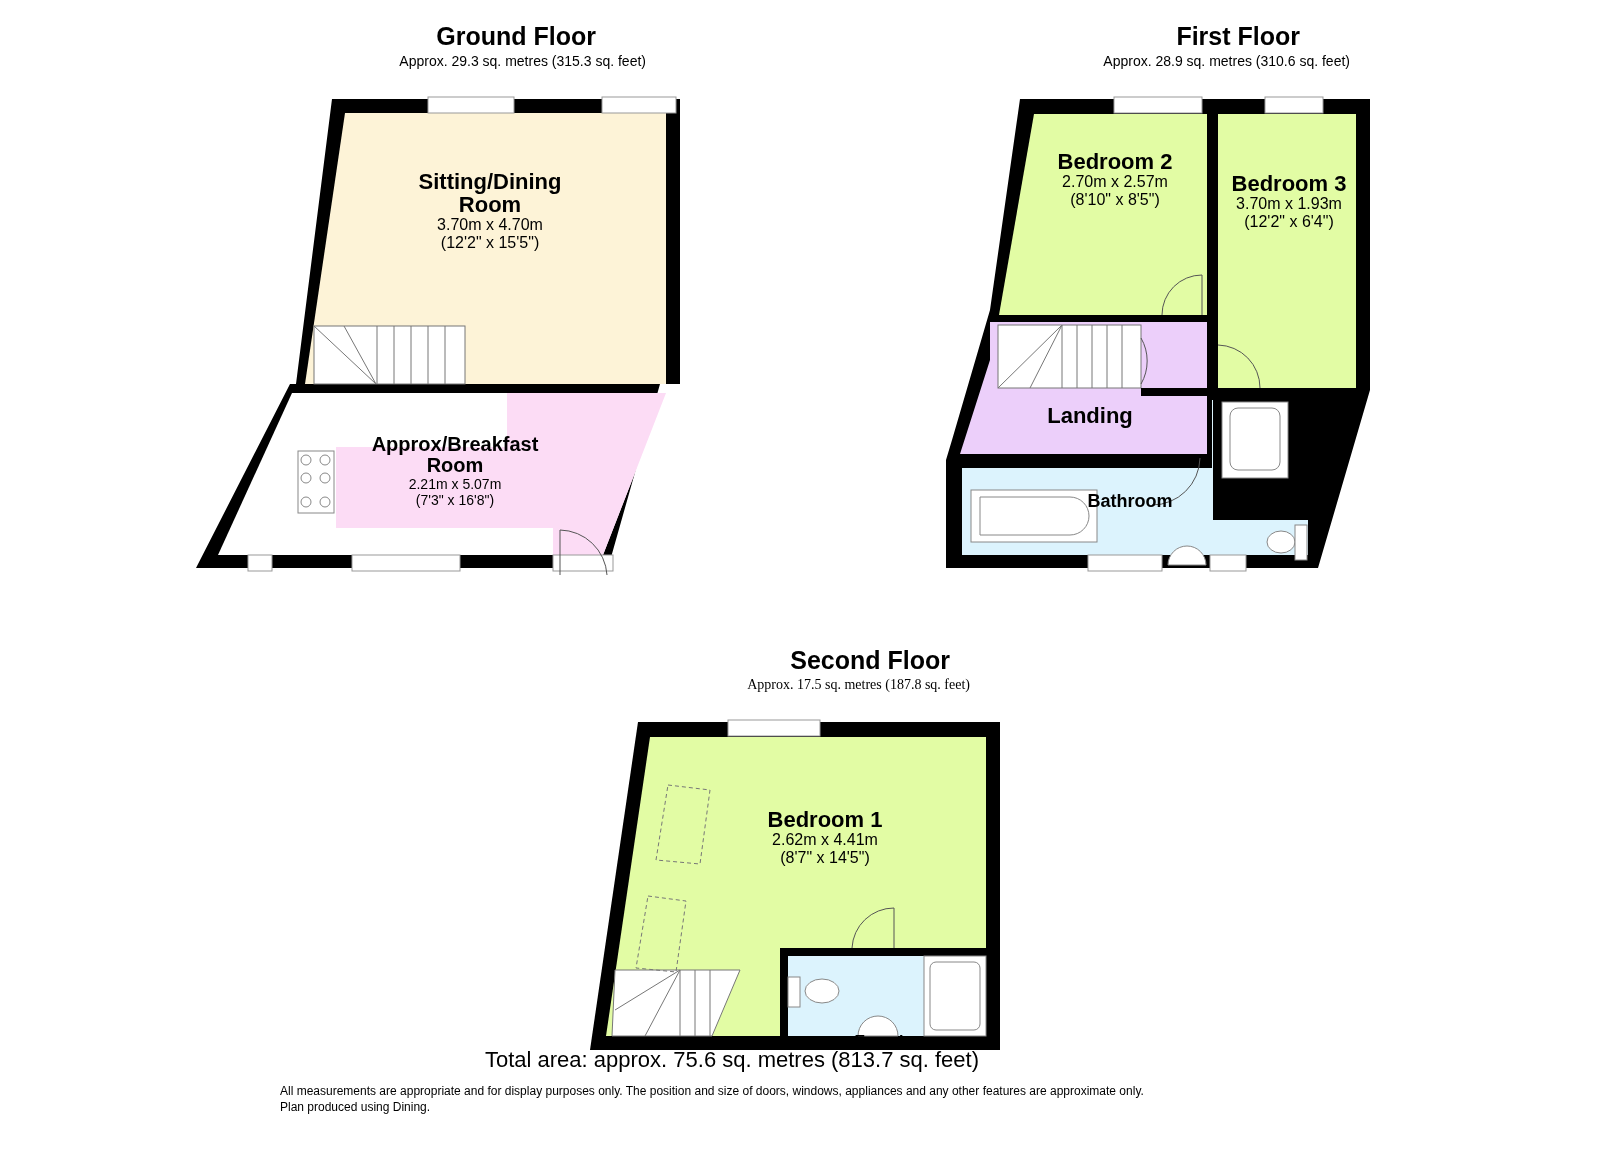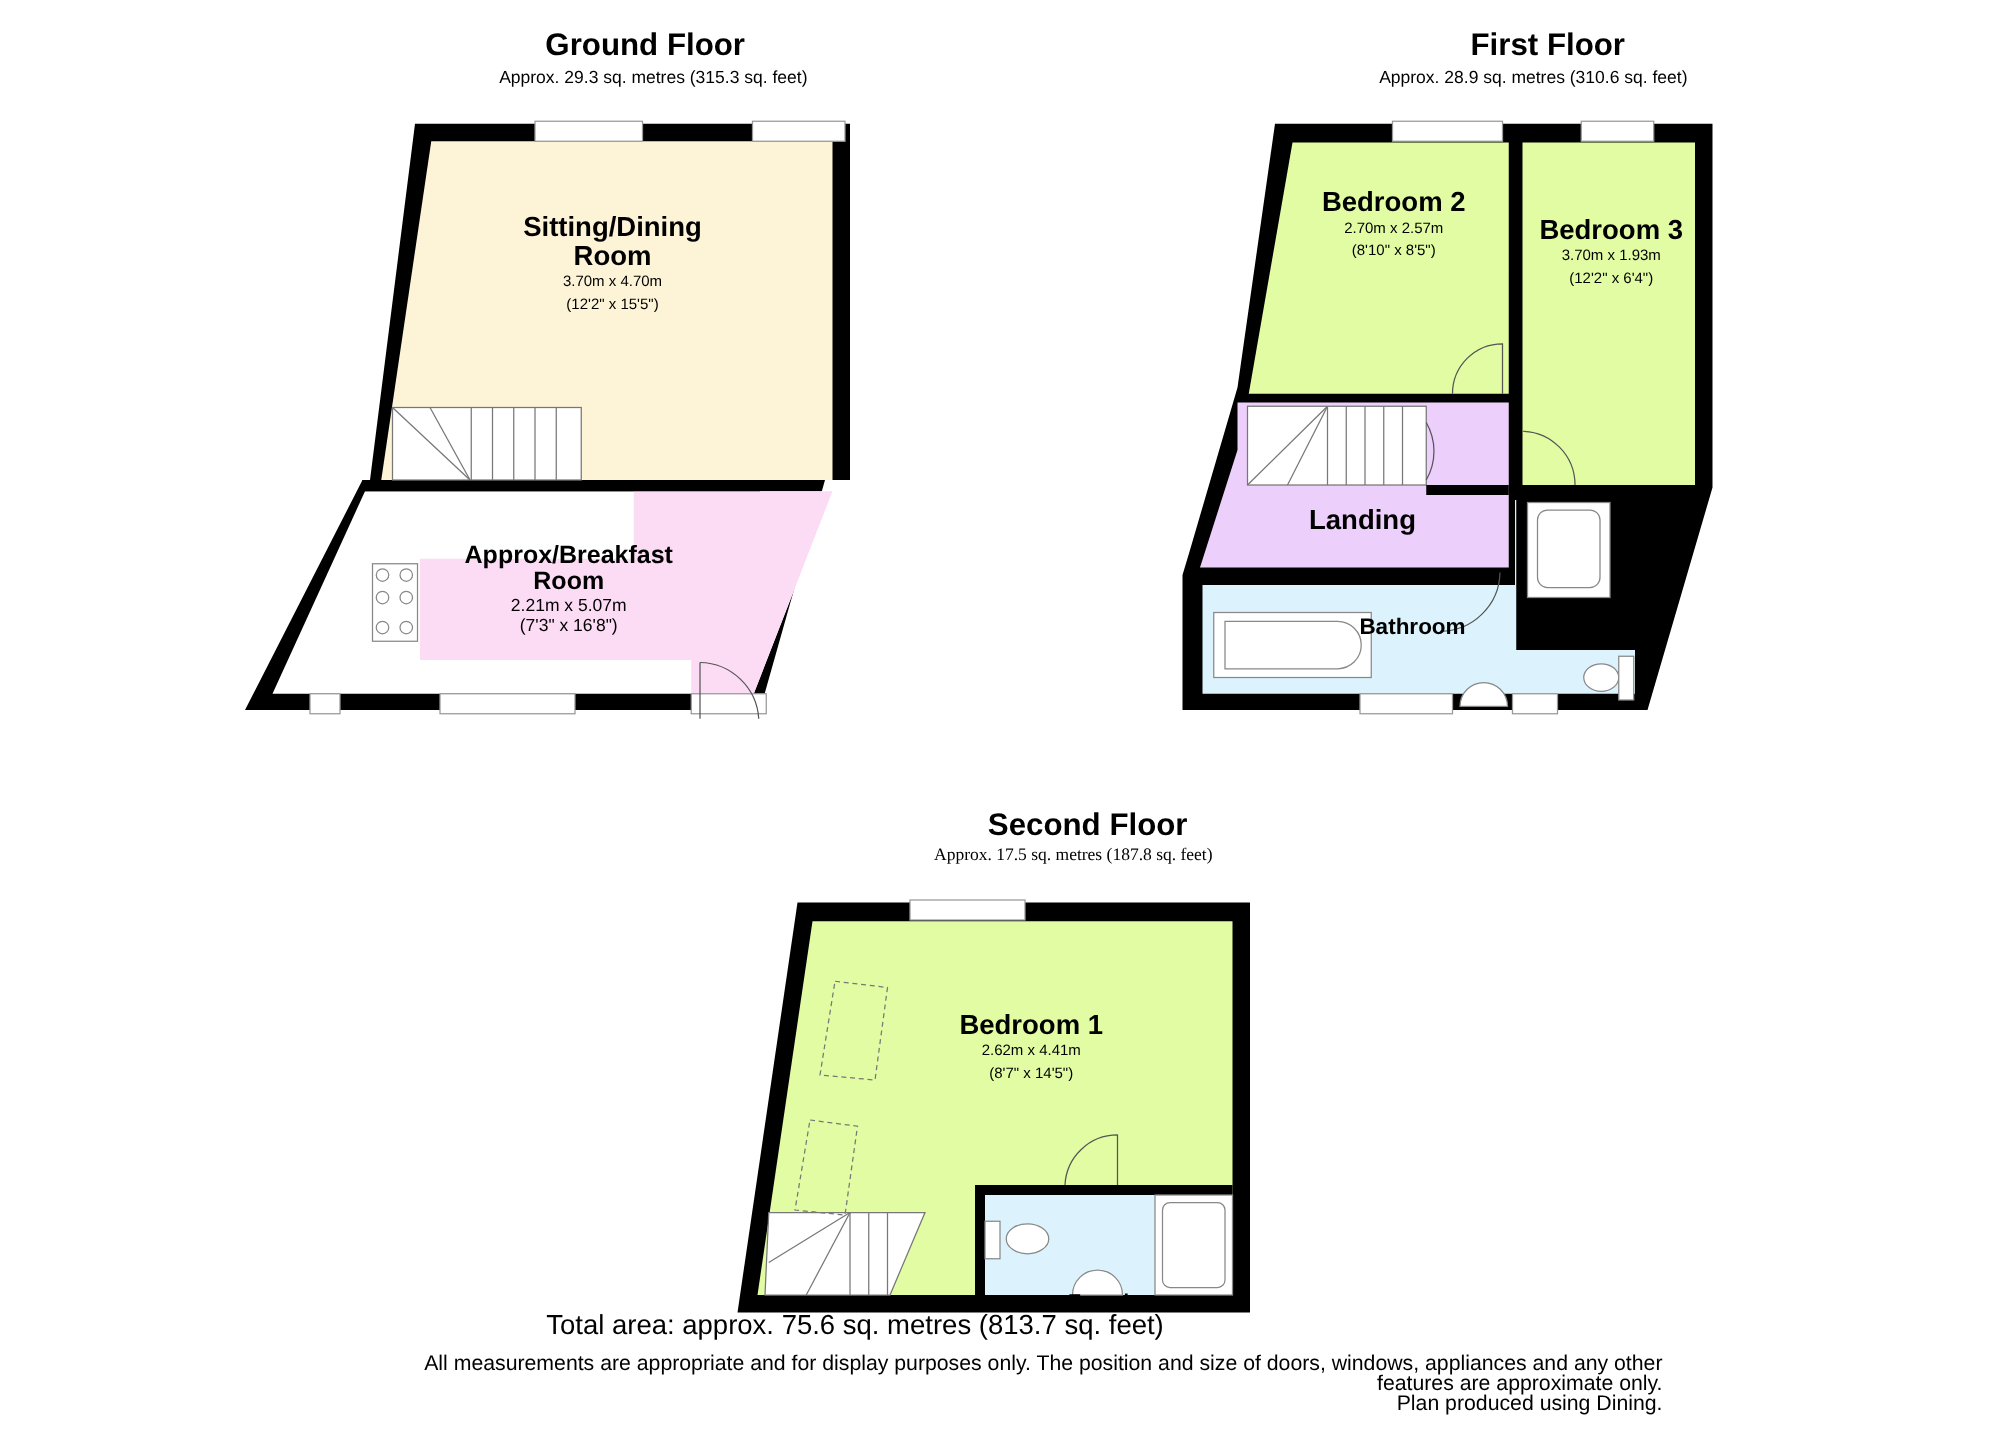--- a/index.html
+++ b/index.html
@@ -3,23 +3,23 @@
 <meta charset="utf-8">
 <style>
   html, body { margin: 0; padding: 0; background: #ffffff; }
   body { width: 1600px; height: 1163px; position: relative; overflow: hidden;
          font-family: "Liberation Sans", sans-serif; color: #000; }
   .floor-title { position: absolute; text-align: right; font-weight: bold; font-size: 25px; line-height: 28px; }
   .floor-sub { position: absolute; text-align: right; font-size: 14px; line-height: 16px; }
   svg.plan { position: absolute; left: 0; top: 0; }
   .room-label { position: absolute; text-align: center; line-height: 1.05; }
   .room-name { font-weight: bold; font-size: 22px; display: block; }
-  .room-dim { font-size: 12px; display: block; line-height: 18px; }
-  .total { position: absolute; left: 0; width: 1368px; top: 1047px; text-align: center; font-size: 22px; }
-  .disclaimer { position: absolute; left: 280px; width: 1050px; top: 1083px; text-align: right; font-size: 17px; line-height: 16px; }
+  .room-dim { font-size: 16px; display: block; line-height: 18px; }
+  .total { position: absolute; left: 0; width: 1368px; top: 1047px; text-align: center; font-size: 22px; padding-left: 48px; }
+  .disclaimer { position: absolute; left: 280px; width: 1050px; top: 1083px; text-align: left; font-size: 12px; line-height: 16px; }
 </style>
 </head>
 <body>
 
 <div class="floor-title" style="left:296px;width:300px;top:22px;">Ground Floor</div>
 <div class="floor-sub" style="left:246px;width:400px;top:53px;">Approx. 29.3 sq. metres (315.3 sq. feet)</div>
 
 <div class="floor-title" style="left:1000px;width:300px;top:22px;">First Floor</div>
 <div class="floor-sub" style="left:950px;width:400px;top:53px;">Approx. 28.9 sq. metres (310.6 sq. feet)</div>
 

